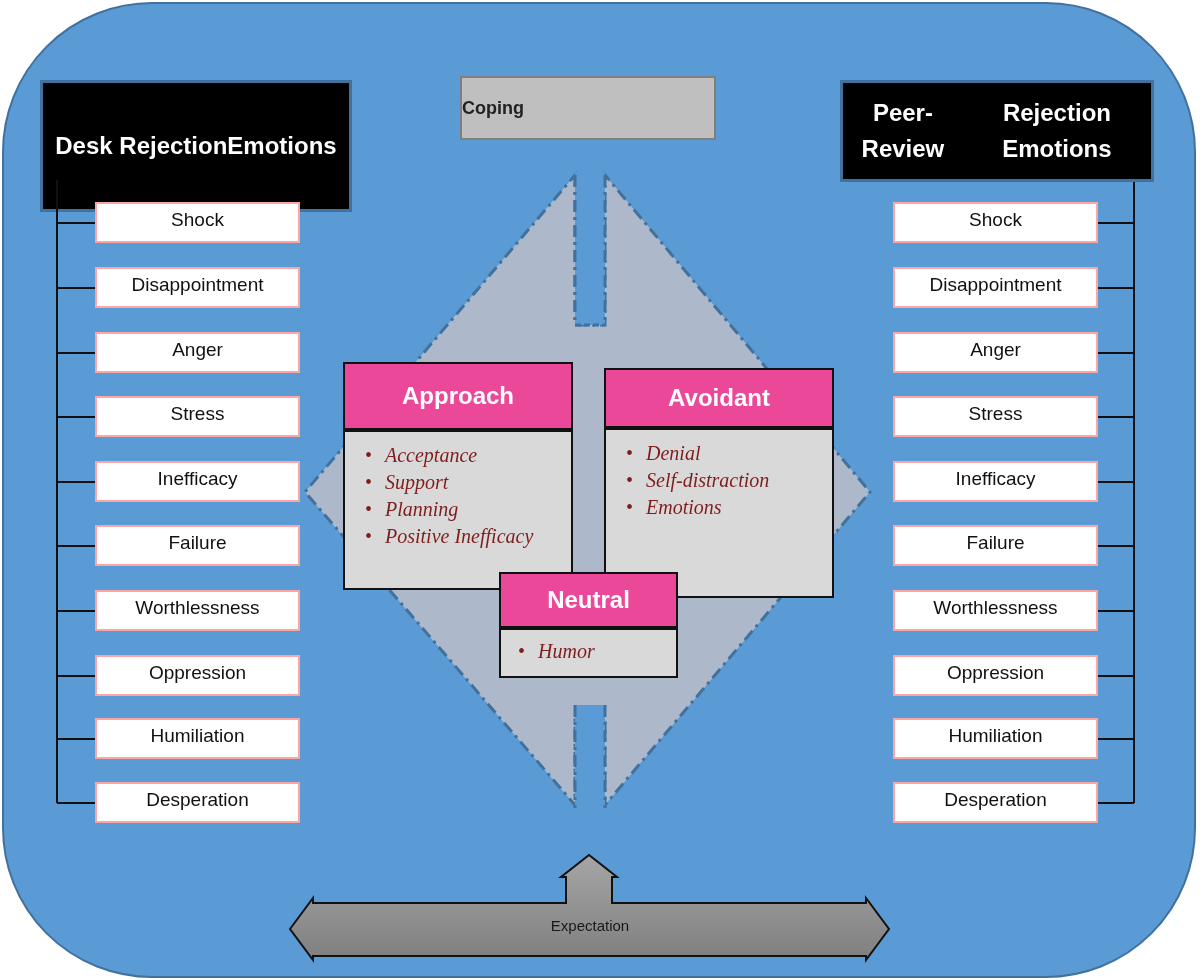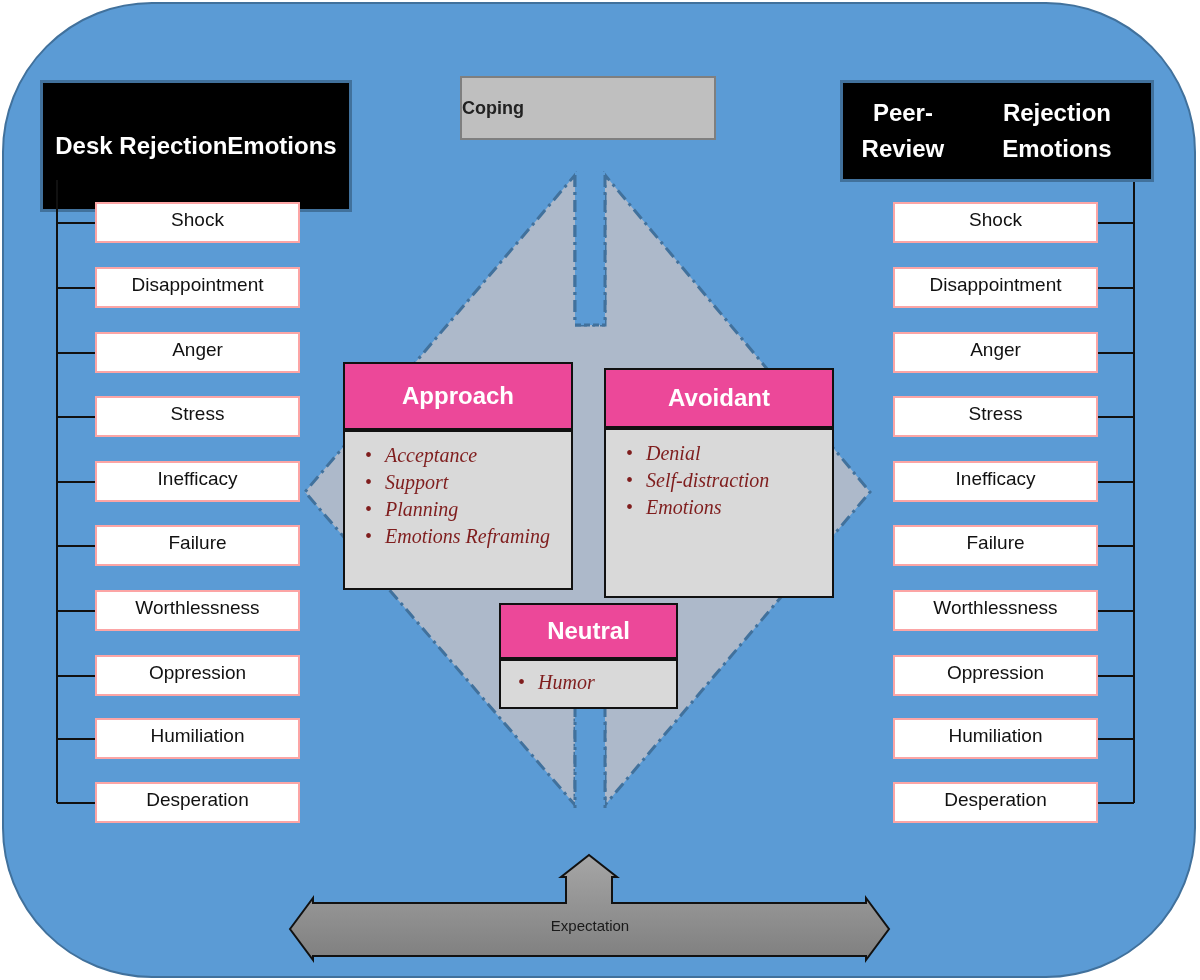--- a/index.html
+++ b/index.html
@@ -107,36 +107,36 @@
   <span>Coping</span>
 </div>
 
 <div class="cbox" style="left:343px;top:362px;width:230px;">
   <div class="hd" style="height:68px;">Approach</div>
   <div class="bd" style="height:160px;padding:10px 0 0 18px;">
     <ul id="approach-items">
         <li>Acceptance</li>
         <li>Support</li>
         <li>Planning</li>
-        <li>Emotions Reframing</li>
+        <li>Positive Inefficacy</li>
       </ul>
   </div>
 </div>
 
 <div class="cbox" style="left:604px;top:368px;width:230px;">
   <div class="hd" style="height:60px;">Avoidant</div>
   <div class="bd" style="height:170px;padding:10px 12px 0 18px;">
     <ul id="avoidant-items">
         <li>Denial</li>
         <li>Self-distraction</li>
         <li>Emotions</li>
       </ul>
   </div>
 </div>
 
-<div class="cbox" style="left:499px;top:603px;width:179px;">
+<div class="cbox" style="left:499px;top:572px;width:179px;">
   <div class="hd" style="height:56px;">Neutral</div>
   <div class="bd" style="height:50px;padding:8px 0 0 15px;">
     <ul id="neutral-items">
         <li>Humor</li>
       </ul>
   </div>
 </div>
 
 </body></html>

